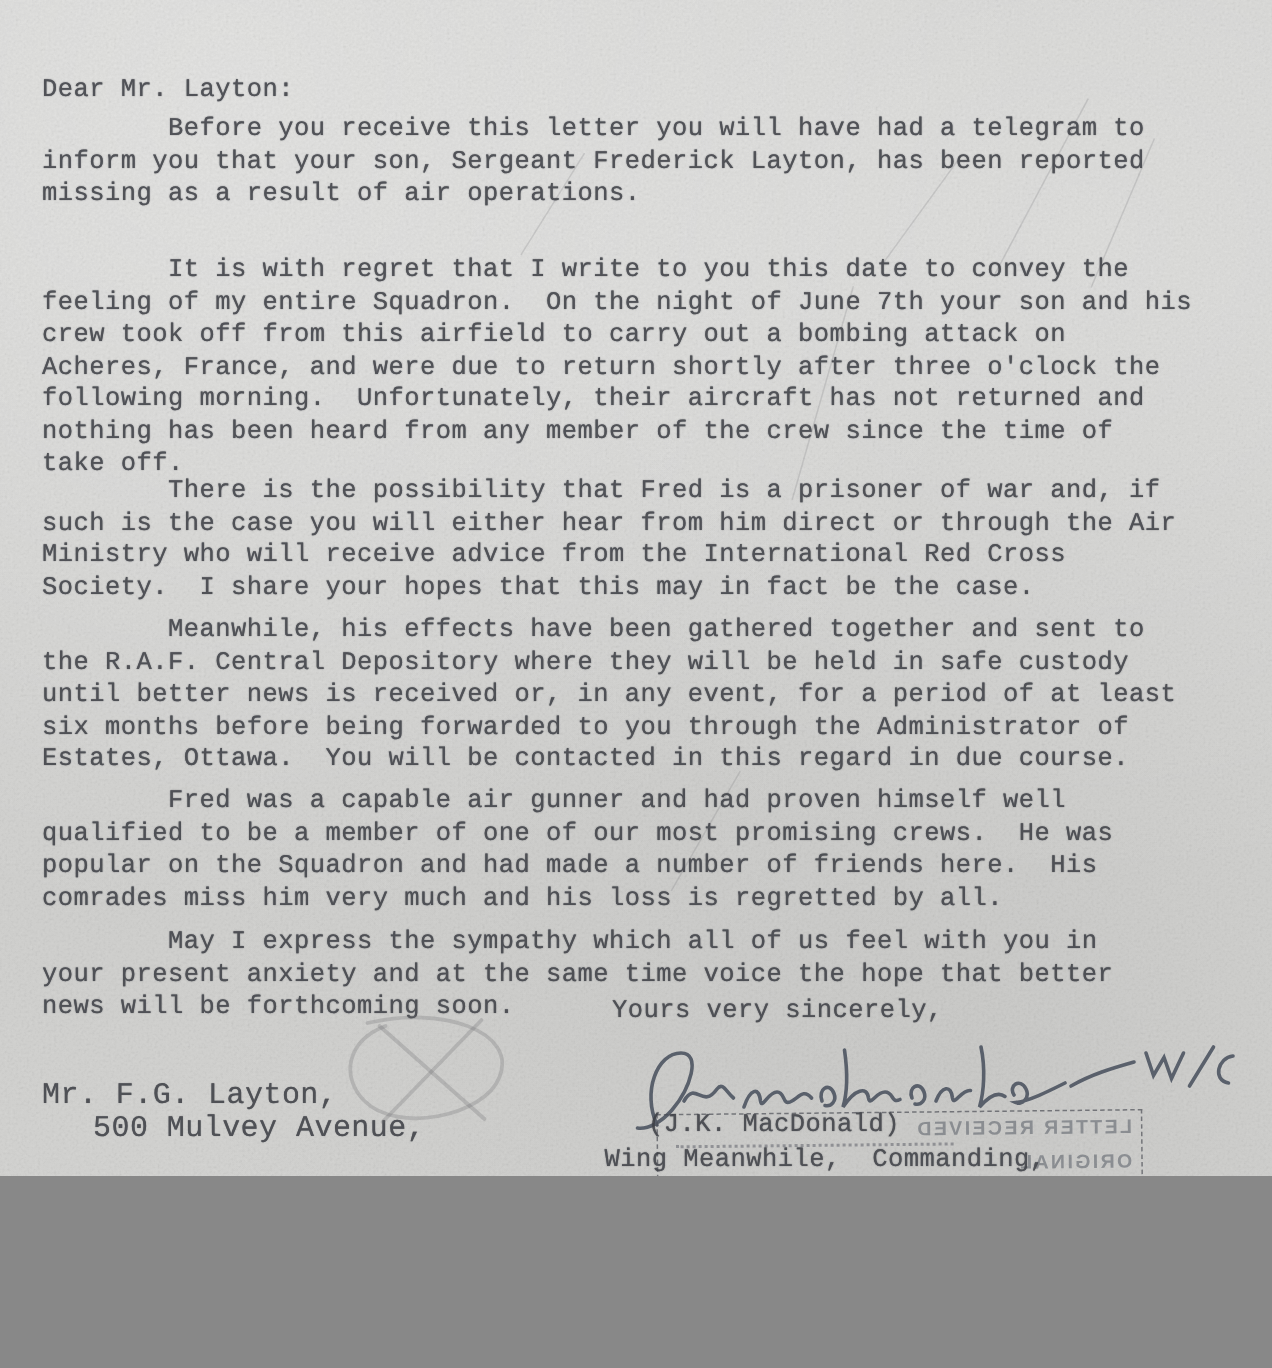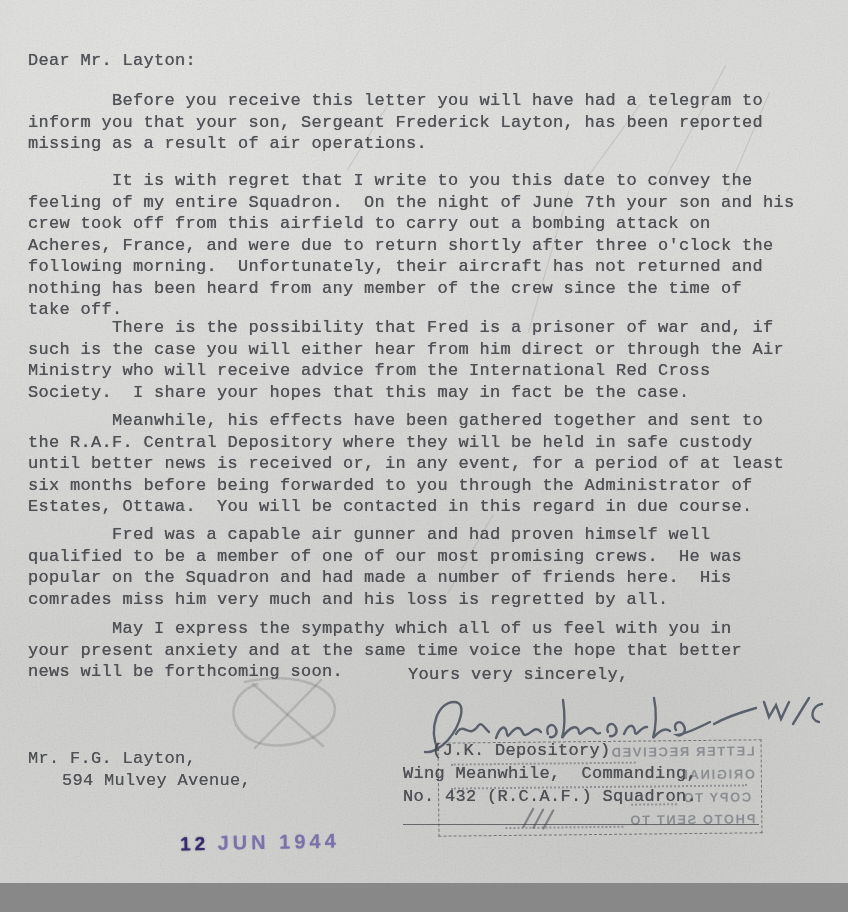--- a/index.html
+++ b/index.html
@@ -1,36 +1,36 @@
 <!DOCTYPE html>
 <html><head>
 <meta charset="utf-8">
 <style>
   html,body{margin:0;padding:0;background:#888;}
   .page{
-    position:relative;width:848px;height:883px;overflow:hidden;
+    position:relative;width:848px;height:784px;overflow:hidden;
     background:
       radial-gradient(ellipse at 18% 8%, rgba(255,255,255,.30), transparent 55%),
       radial-gradient(ellipse at 85% 20%, rgba(255,255,255,.18), transparent 50%),
       radial-gradient(ellipse at 75% 90%, rgba(150,150,148,.20), transparent 55%),
       radial-gradient(ellipse at 10% 75%, rgba(170,170,168,.15), transparent 50%),
       #d8d8d6;
     font-family:"Liberation Mono","DejaVu Sans Mono",monospace;
     color:#3e4046;
   }
   .noise{position:absolute;inset:0;mix-blend-mode:multiply;opacity:.30;pointer-events:none;}
   .tw{
     position:absolute;white-space:pre;font-size:17px;line-height:21.5px;
     letter-spacing:.3px;color:#3e4046;
     text-shadow:0 0 .6px rgba(62,64,70,.85), 0 0 1.4px rgba(62,64,70,.25);
     opacity:.88;
   }
   .salutation{left:28px;top:50px;}
   .para{margin:0;left:28px;}
-  .p0{top:90px;} .p1{top:170px;} .p2{top:317px;} .p3{top:410px;} .p4{top:524px;} .p5{top:618px;}
+  .p0{top:76px;} .p1{top:170px;} .p2{top:317px;} .p3{top:410px;} .p4{top:524px;} .p5{top:618px;}
   .closing{left:408px;top:664px;}
   .sig-svg{position:absolute;left:408px;top:690px;}
   .typed-name{left:432px;top:740px;z-index:4;}
   .typed-title1{left:403px;top:763px;z-index:4;}
   .typed-title2{left:403px;top:786px;z-index:4;border-bottom:1.6px solid rgba(62,64,70,.8);padding-bottom:16px;width:356px;}
   .stamp-box{
     position:absolute;left:438px;top:741px;width:322px;height:92px;
     border:1.6px dashed rgba(70,72,80,.65);transform:rotate(-.6deg);z-index:2;
   }
   .stamp-flip{
@@ -38,21 +38,21 @@
     font-family:"Liberation Sans","DejaVu Sans",sans-serif;font-size:13px;
     letter-spacing:1.6px;color:rgba(88,92,102,.55);font-weight:bold;
   }
   .stamp-row{position:absolute;left:6px;white-space:nowrap;display:flex;align-items:flex-end;gap:5px;}
   .sr0{top:3px;} .sr1{top:26px;} .sr2{top:49px;left:10px;} .sr3{top:71px;}
   .leader{display:inline-block;border-bottom:2px dotted rgba(88,92,102,.5);height:10px;}
   .ld-a{width:46px;} .ld-b{width:118px;}
   .rule{position:absolute;border-bottom:2px dotted rgba(75,78,88,.45);height:0;}
   .rule1{left:12px;top:20px;width:185px;}
   .rule2{left:12px;top:44px;width:296px;}
-  .address{position:absolute;left:28px;top:748px;font-size:17px;line-height:22px;letter-spacing:.3px;
+  .address{position:absolute;left:28px;top:720px;font-size:20px;line-height:22px;letter-spacing:.3px;
     text-shadow:0 0 .6px rgba(62,64,70,.85);opacity:.88;font-family:Liberation Mono, monospace;}
   .address div{white-space:pre;}
   .addr1{padding-left:34px;} .addr2{padding-left:62px;} .addr3{padding-left:92px;}
   .date-stamp{
     position:absolute;left:180px;top:831px;transform:rotate(-1deg);
     font-family:"Liberation Sans","DejaVu Sans",sans-serif;font-weight:bold;
     letter-spacing:4px;white-space:nowrap;z-index:3;
   }
   .date-day{font-size:19px;color:#352d6e;text-shadow:0 0 1.5px rgba(53,45,110,.9);}
   .date-rest{font-size:20px;color:#5b51a0;opacity:.72;text-shadow:0 0 1.2px rgba(91,81,160,.6);}
@@ -155,27 +155,27 @@
 
     <svg class="mark-svg" width="46" height="30" style="left:78px;top:60px">
       <g stroke="rgba(70,72,82,.55)" stroke-width="2.2" stroke-linecap="round">
         <line x1="6" y1="24" x2="16" y2="6"></line>
         <line x1="16" y1="25" x2="26" y2="7"></line>
         <line x1="26" y1="26" x2="36" y2="8"></line>
       </g>
     </svg>
   </div>
 
-  <div class="tw typed-name">(J.K. Depository)</div>
+  <div class="tw typed-name">(J.K. MacDonald)</div>
   <div class="tw typed-title1">Wing Meanwhile,  Commanding,</div>
   <div class="tw typed-title2">No. 432 (R.C.A.F.) Squadron.</div>
 
   <div class="address">
     <div class="addr0">Mr. F.G. Layton,</div>
-    <div class="addr1">594 Mulvey Avenue,</div>
+    <div class="addr1">500 Mulvey Avenue,</div>
   </div>
 
   <div class="date-stamp">
     <span class="date-day">12</span>
     <span class="date-rest">JUN 1944</span>
   </div>
 
   <svg class="mark-svg" width="170" height="95" style="left:205px;top:668px">
     <g stroke="rgba(105,105,110,.26)" stroke-width="2.5" fill="none" stroke-linecap="round">
       <path d="M40 14 C 90 2, 140 20, 128 50 C 118 76, 60 88, 38 66 C 22 50, 26 26, 52 16"></path>

